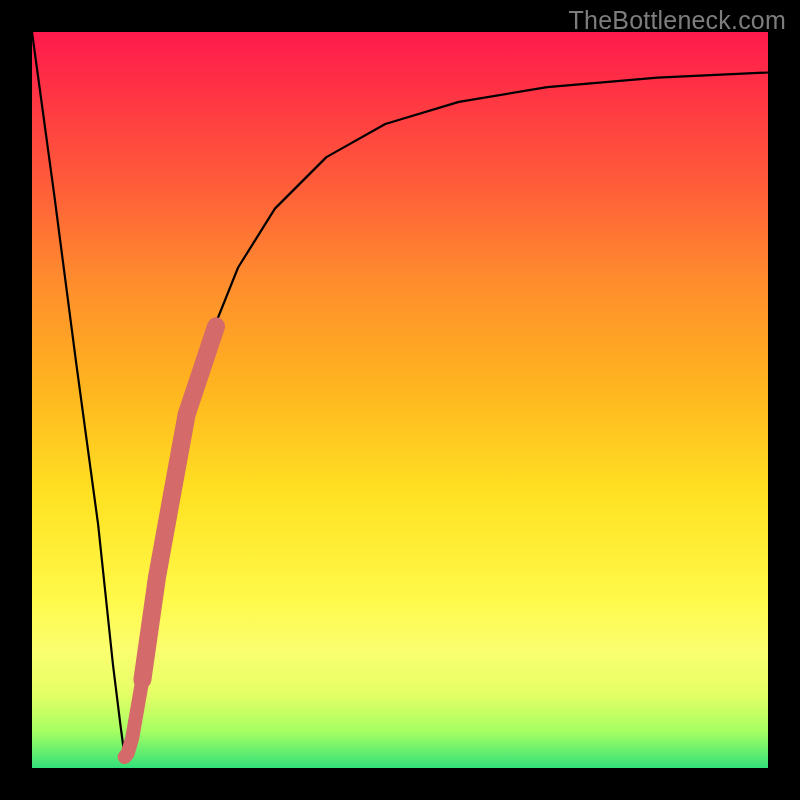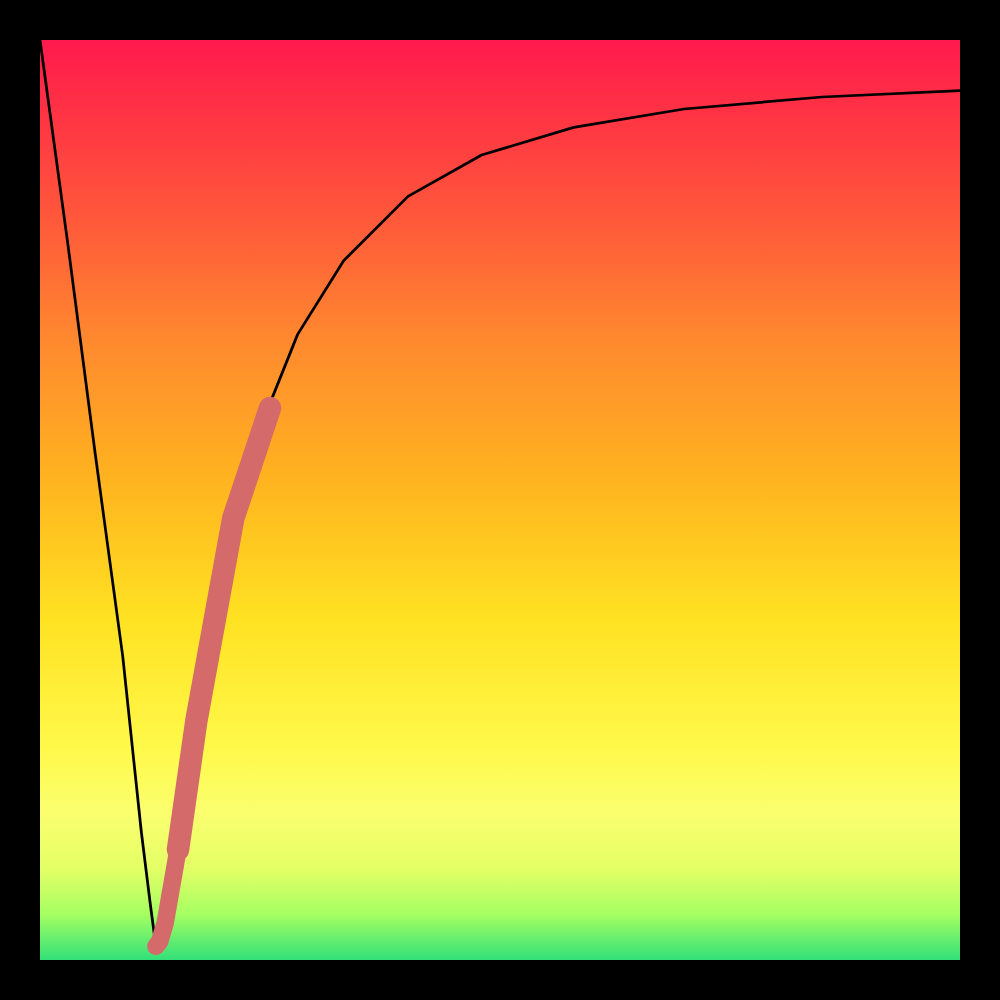--- a/index.html
+++ b/index.html
@@ -55,20 +55,21 @@
     top: 0;
     width: 736px;
     height: 736px;
   }
 </style>
 </head>
 <body>
 
 <div class="frame">
 
+  <div class="watermark">TheBottleneck.com</div>
 
   <div class="plot-area">
     <svg class="curve" viewBox="0 0 736 736" preserveAspectRatio="none">
       <path fill="none" stroke="#000" stroke-width="2.2" stroke-linecap="round" stroke-linejoin="round" d="M 0.0 0.0 L 22.1 161.9 L 44.2 331.2 L 66.2 493.1 L 81.0 633.0 L 88.3 691.8 L 92.7 725.0 L 97.2 713.9 L 103.0 677.1 L 117.8 574.1 L 132.5 478.4 L 154.6 382.7 L 176.6 309.1 L 206.1 235.5 L 242.9 176.6 L 294.4 125.1 L 353.3 92.0 L 426.9 69.9 L 515.2 55.2 L 625.6 45.6 L 736.0 40.5"></path>
       <path fill="none" stroke="#d46a6a" stroke-width="14" stroke-linecap="round" stroke-linejoin="round" d="M 92.7 725.0 L 95.7 721.3 L 100.1 706.6 L 110.4 647.7"></path>
       <path fill="none" stroke="#d46a6a" stroke-width="18" stroke-linecap="round" stroke-linejoin="round" d="M 110.4 647.7 L 125.1 544.6 L 139.8 463.7 L 154.6 382.7 L 169.3 338.6 L 184.0 294.4"></path>
     </svg>
   </div>
 
 </div>

